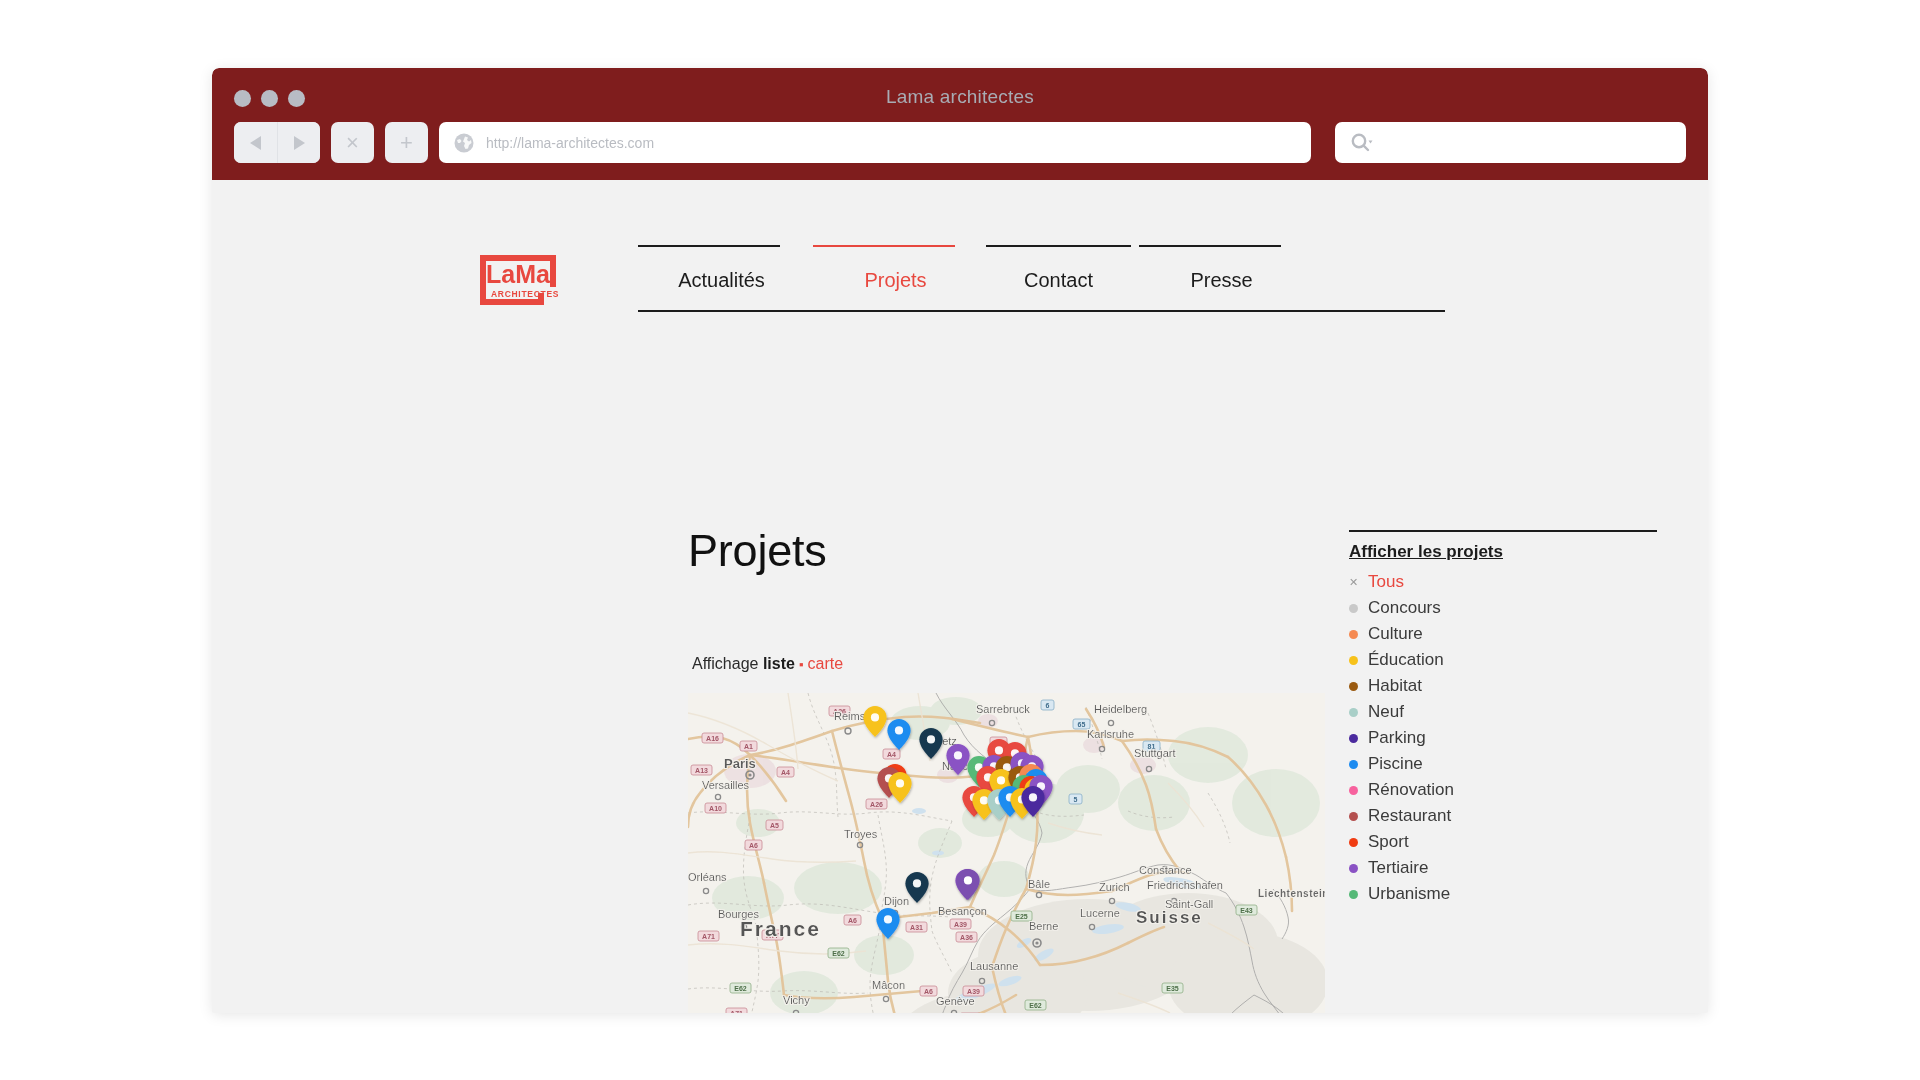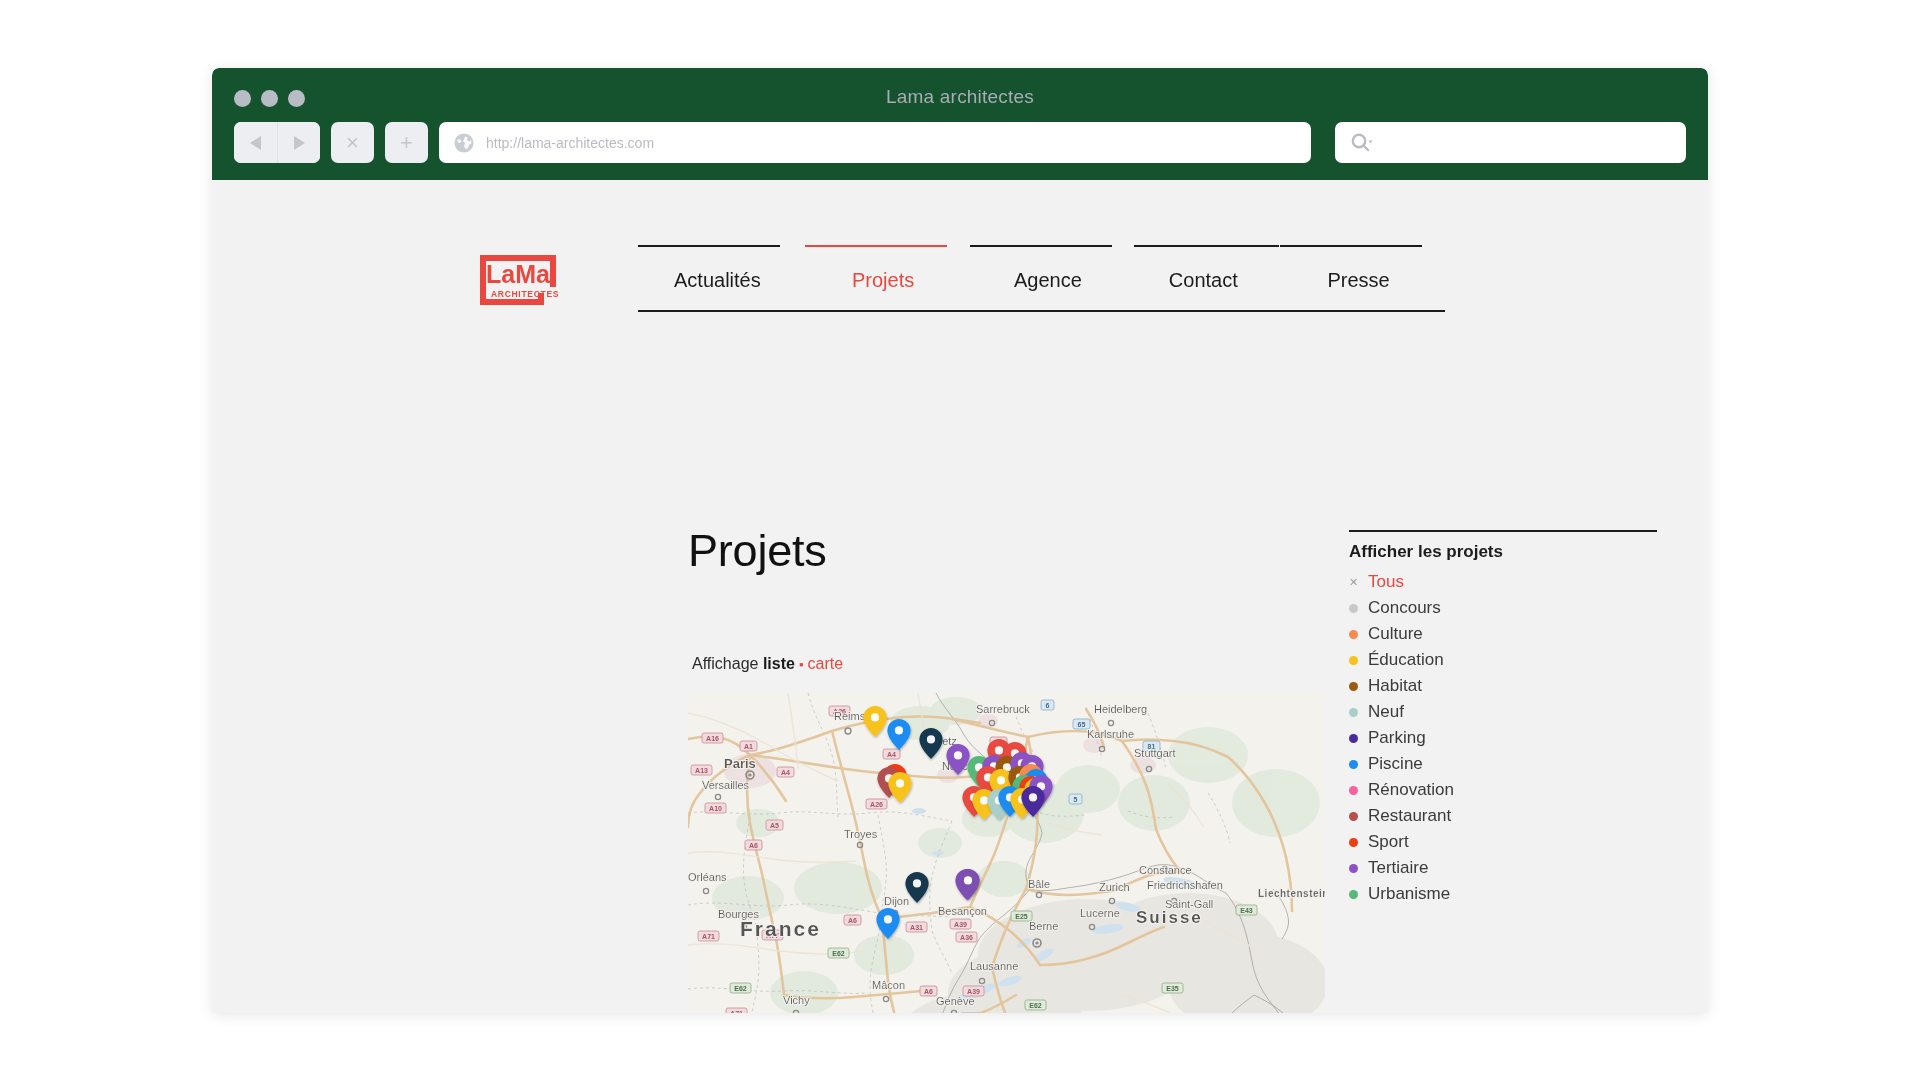--- a/index.html
+++ b/index.html
@@ -15,21 +15,21 @@
     position: absolute;
     left: 212px; top: 68px;
     width: 1496px; height: 945px;
     background: #f2f2f2;
     border-radius: 7px 7px 3px 3px;
     box-shadow: 0 2px 14px rgba(0,0,0,0.10);
     overflow: hidden;
   }
   #browser-chrome {
     height: 124px;
-    background: #14532d;
+    background: #7f1d1d;
     position: relative;
     border-radius: 7px 7px 0 0;
   }
   .traffic-lights { position: absolute; left: 22px; top: 22px; display: flex; gap: 10px; }
   .traffic-light { width: 17px; height: 17px; border-radius: 50%; background: #b8bcc4; }
 
   #window-title {
     position: absolute; top: 18px; left: 0; width: 100%;
     text-align: center;
     font-size: 19px; color: #a8acb4; letter-spacing: 0.2px;
@@ -161,21 +161,21 @@
   #map-svg { display: block; }
 
   
   #filters {
     position: absolute; left: 1137px; top: 350px;
     width: 308px;
   }
   #filters-rule { height: 2px; background: #1c1c1c; width: 308px; }
   #filters-title {
     font-size: 17px; font-weight: bold; color: #1c1c1c;
-    margin-top: 10px; margin-bottom: 7px;
+    margin-top: 10px; margin-bottom: 7px; text-decoration: underline;
   }
   .filter-item {
     display: flex; align-items: center;
     height: 26px;
     font-size: 17px;
     color: #3b3b3b;
   }
   .filter-bullet {
     width: 9px; height: 9px; border-radius: 50%;
     margin-right: 10px;
@@ -253,24 +253,20 @@
       </a>
 
       <nav id="main-nav">
         <div class="nav-item" id="nav-actualites">
           <span class="nav-rule"></span>
           <span class="nav-label">Actualités</span>
         </div>
         <div class="nav-item active" id="nav-projets">
           <span class="nav-rule"></span>
           <span class="nav-label">Projets</span>
-        </div>
-        <div class="nav-item" id="nav-agence">
-          <span class="nav-rule"></span>
-          <span class="nav-label">Agence</span>
         </div>
         <div class="nav-item" id="nav-contact">
           <span class="nav-rule"></span>
           <span class="nav-label">Contact</span>
         </div>
         <div class="nav-item" id="nav-presse">
           <span class="nav-rule"></span>
           <span class="nav-label">Presse</span>
         </div>
       </nav>

